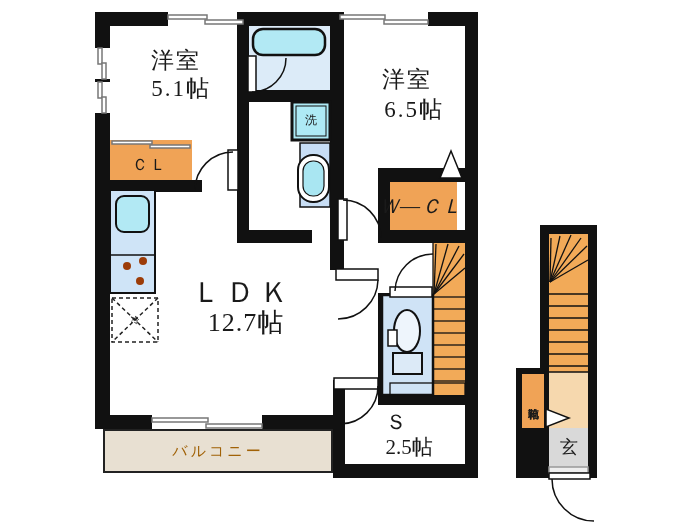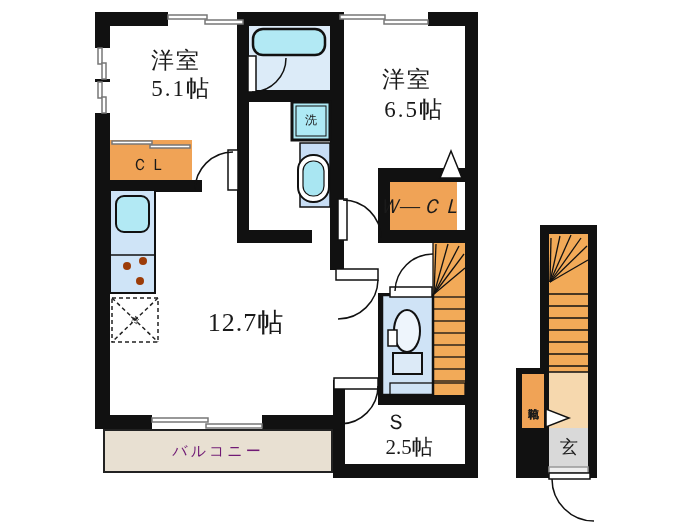--- a/index.html
+++ b/index.html
@@ -9,21 +9,21 @@
   .f{position:absolute;}
   .svg-overlay{position:absolute;left:0;top:0;width:700px;height:525px;}
   .lbl{position:absolute;transform:translate(-50%,-50%);color:#1a1a1a;white-space:nowrap;
        font-family:"Liberation Serif","DejaVu Serif",serif;line-height:1;}
   .lbl-room{font-size:23px;letter-spacing:2px;}
   .lbl-ldk{font-size:29px;letter-spacing:5px;}
   .lbl-ldk2{font-size:26px;letter-spacing:1px;}
   .lbl-s{font-size:21px;}
   .lbl-cl{font-size:16px;letter-spacing:2px;}
   .lbl-wcl{font-size:20px;letter-spacing:1px;font-style:italic;}
-  .lbl-bal{font-size:15px;letter-spacing:3px;color:#701a75;}
+  .lbl-bal{font-size:15px;letter-spacing:3px;color:#a16207;}
   .lbl-gen{font-size:18px;}
   .lbl-shoe{font-size:11px;writing-mode:vertical-rl;transform:translate(-50%,-50%);letter-spacing:1px;font-weight:bold;}
   .lbl-sen{font-size:12px;}
   .lbl-rei{font-size:9px;}
   .balcony{border:2px solid #222;box-sizing:border-box;}
 </style>
 </head>
 <body>
 
 <div class="plan">
@@ -173,20 +173,21 @@
     <polygon points="440,178 462,178 451,151" fill="#fff" stroke="#111" stroke-width="1.5"></polygon>
     <polygon points="546,409 546,427 569,418" fill="#fff" stroke="#111" stroke-width="1.5"></polygon>
   </svg>
 
   <div class="lbl lbl-room" style="left:176px;top:60px;">洋室</div>
   <div class="lbl lbl-room" style="left:181px;top:88px;font-family:Liberation Serif, serif;">5.1帖</div>
   <div class="lbl lbl-room" style="left:407px;top:79px;">洋室</div>
   <div class="lbl lbl-room" style="left:414px;top:109px;">6.5帖</div>
   <div class="lbl lbl-cl" style="left:150px;top:165px;">ＣＬ</div>
   <div class="lbl lbl-wcl" style="left:421px;top:206px;">Ｗ―ＣＬ</div>
+  <div class="lbl lbl-ldk" style="left:243px;top:292px;">ＬＤＫ</div>
   <div class="lbl lbl-ldk2" style="left:246px;top:323px;">12.7帖</div>
   <div class="lbl lbl-s" style="left:396px;top:422px;">Ｓ</div>
   <div class="lbl lbl-s" style="left:409px;top:447px;">2.5帖</div>
   <div class="lbl lbl-bal" style="left:218px;top:451px;">バルコニー</div>
   <div class="lbl lbl-gen" style="left:569px;top:447px;">玄</div>
   <div class="lbl lbl-shoe" style="left:533px;top:400px;">靴箱</div>
   <div class="lbl lbl-sen" style="left:311px;top:120px;">洗</div>
   <div class="lbl lbl-rei" style="left:135px;top:320px;">冷</div>
 
 </div>

